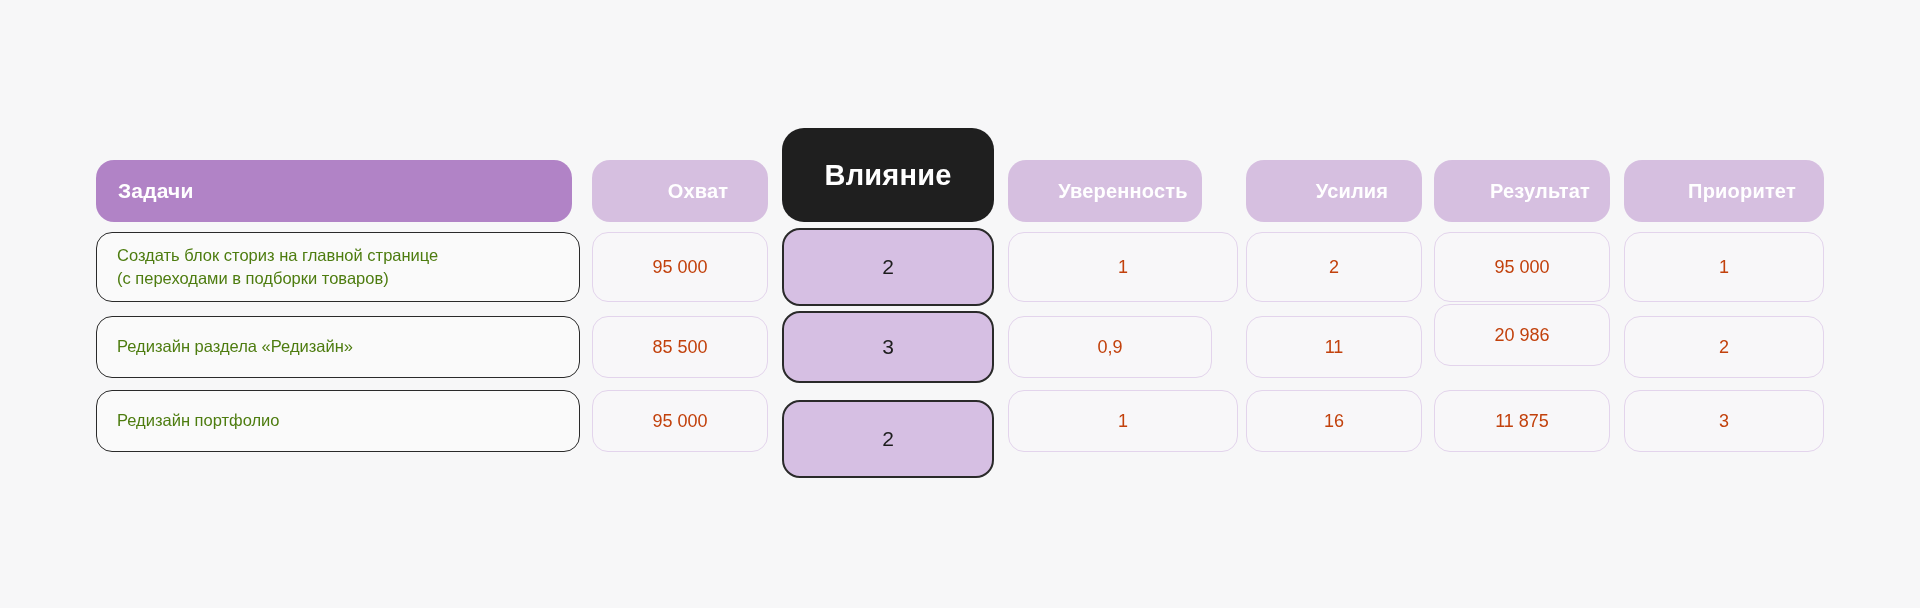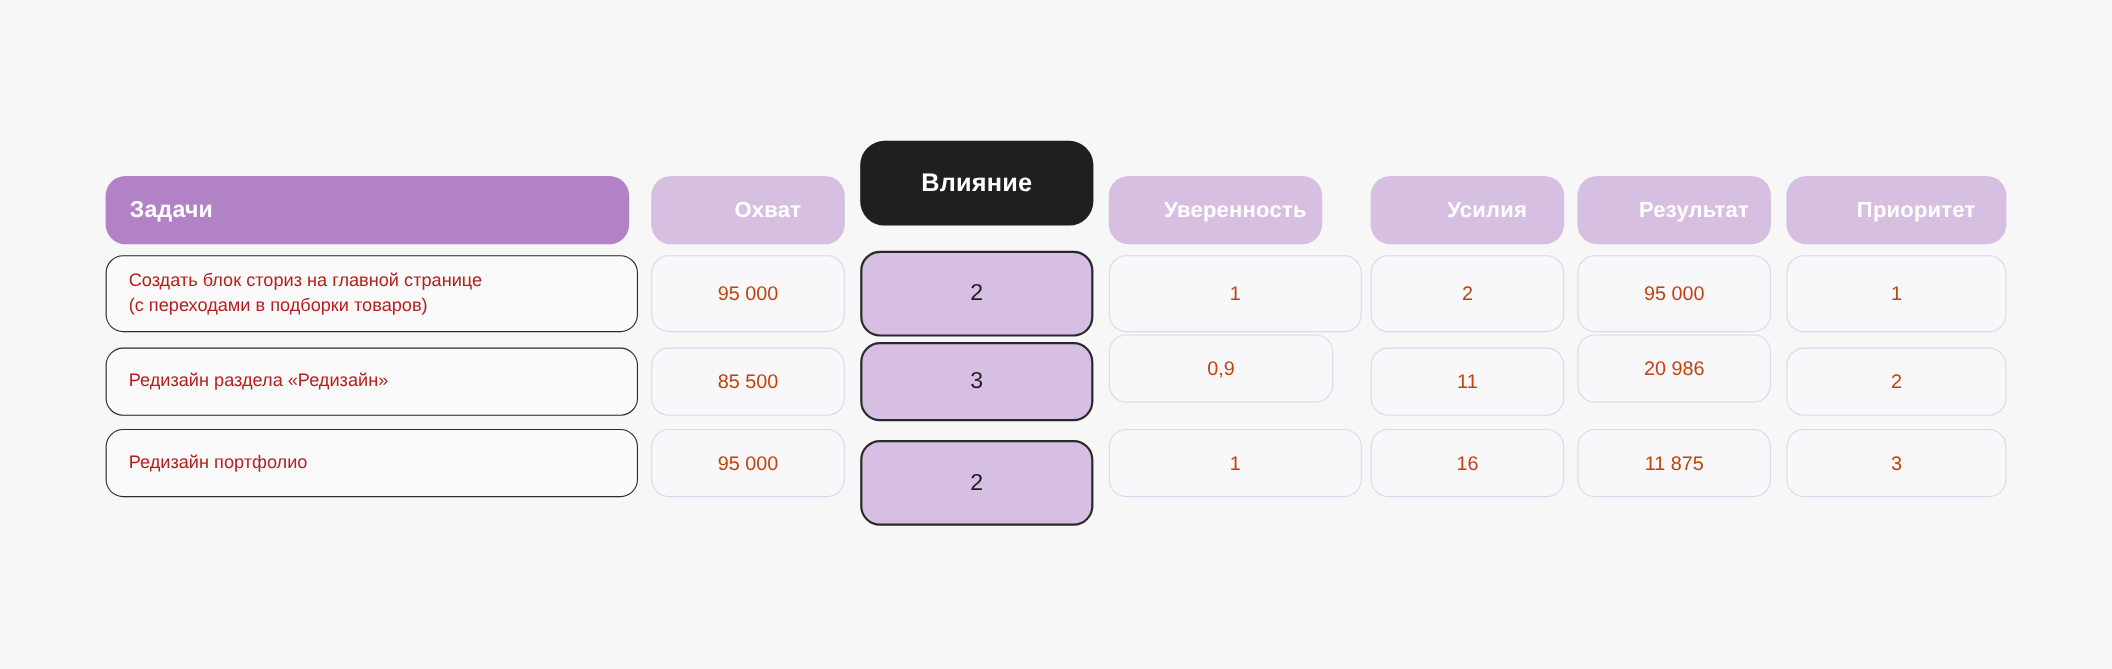--- a/index.html
+++ b/index.html
@@ -44,44 +44,44 @@
     top: 160px;
     height: 62px;
     background: #d6bfe0;
     justify-content: center;
     font-size: 20px;
     padding-left: 36px;
   }
 
   .hdr-impact {
     top: 128px;
-    height: 77px;
+    height: 94px;
     background: #1f1f1f;
     border-radius: 22px;
     justify-content: center;
-    font-size: 23px;
+    font-size: 29px;
   }
 
   
   .cell {
     position: absolute;
     border-radius: 16px;
     display: flex;
     align-items: center;
     background: #f8f7f9;
   }
 
   .cell-task {
     left: 96px;
     width: 484px;
     border: 1.6px solid #2a2a2a;
     background: #fafafa;
     padding-left: 20px;
     justify-content: flex-start;
-    color: #b91c1c;
+    color: #4d7c0f;
     font-size: 16.5px;
     line-height: 1.42;
   }
 
   .cell-plain {
     border: 1.4px solid #e3d4ec;
     justify-content: center;
     color: #c2410c;
     font-size: 18px;
   }
@@ -129,21 +129,21 @@
   <div class="cell cell-plain" style="left:1434px; top:232px; width:176px; height:70px;">95 000</div>
   <div class="cell cell-plain" style="left:1624px; top:232px; width:200px; height:70px;">1</div>
 
   <div class="cell cell-task" style="top:316px; height:62px;">
     <div>
       <span class="task-line">Редизайн раздела «Редизайн»</span>
     </div>
   </div>
   <div class="cell cell-plain" style="left:592px; top:316px; width:176px; height:62px;">85 500</div>
   <div class="cell cell-impact" style="left:782px; top:311px; width:212px; height:72px;">3</div>
-  <div class="cell cell-plain" style="left:1008px; top:304px; width:204px; height:62px;">0,9</div>
+  <div class="cell cell-plain" style="left:1008px; top:316px; width:204px; height:62px;">0,9</div>
   <div class="cell cell-plain" style="left:1246px; top:316px; width:176px; height:62px;">11</div>
   <div class="cell cell-plain" style="left:1434px; top:304px; width:176px; height:62px;">20 986</div>
   <div class="cell cell-plain" style="left:1624px; top:316px; width:200px; height:62px;">2</div>
 
   <div class="cell cell-task" style="top:390px; height:62px;">
     <div>
       <span class="task-line">Редизайн портфолио</span>
     </div>
   </div>
   <div class="cell cell-plain" style="left:592px; top:390px; width:176px; height:62px;">95 000</div>

